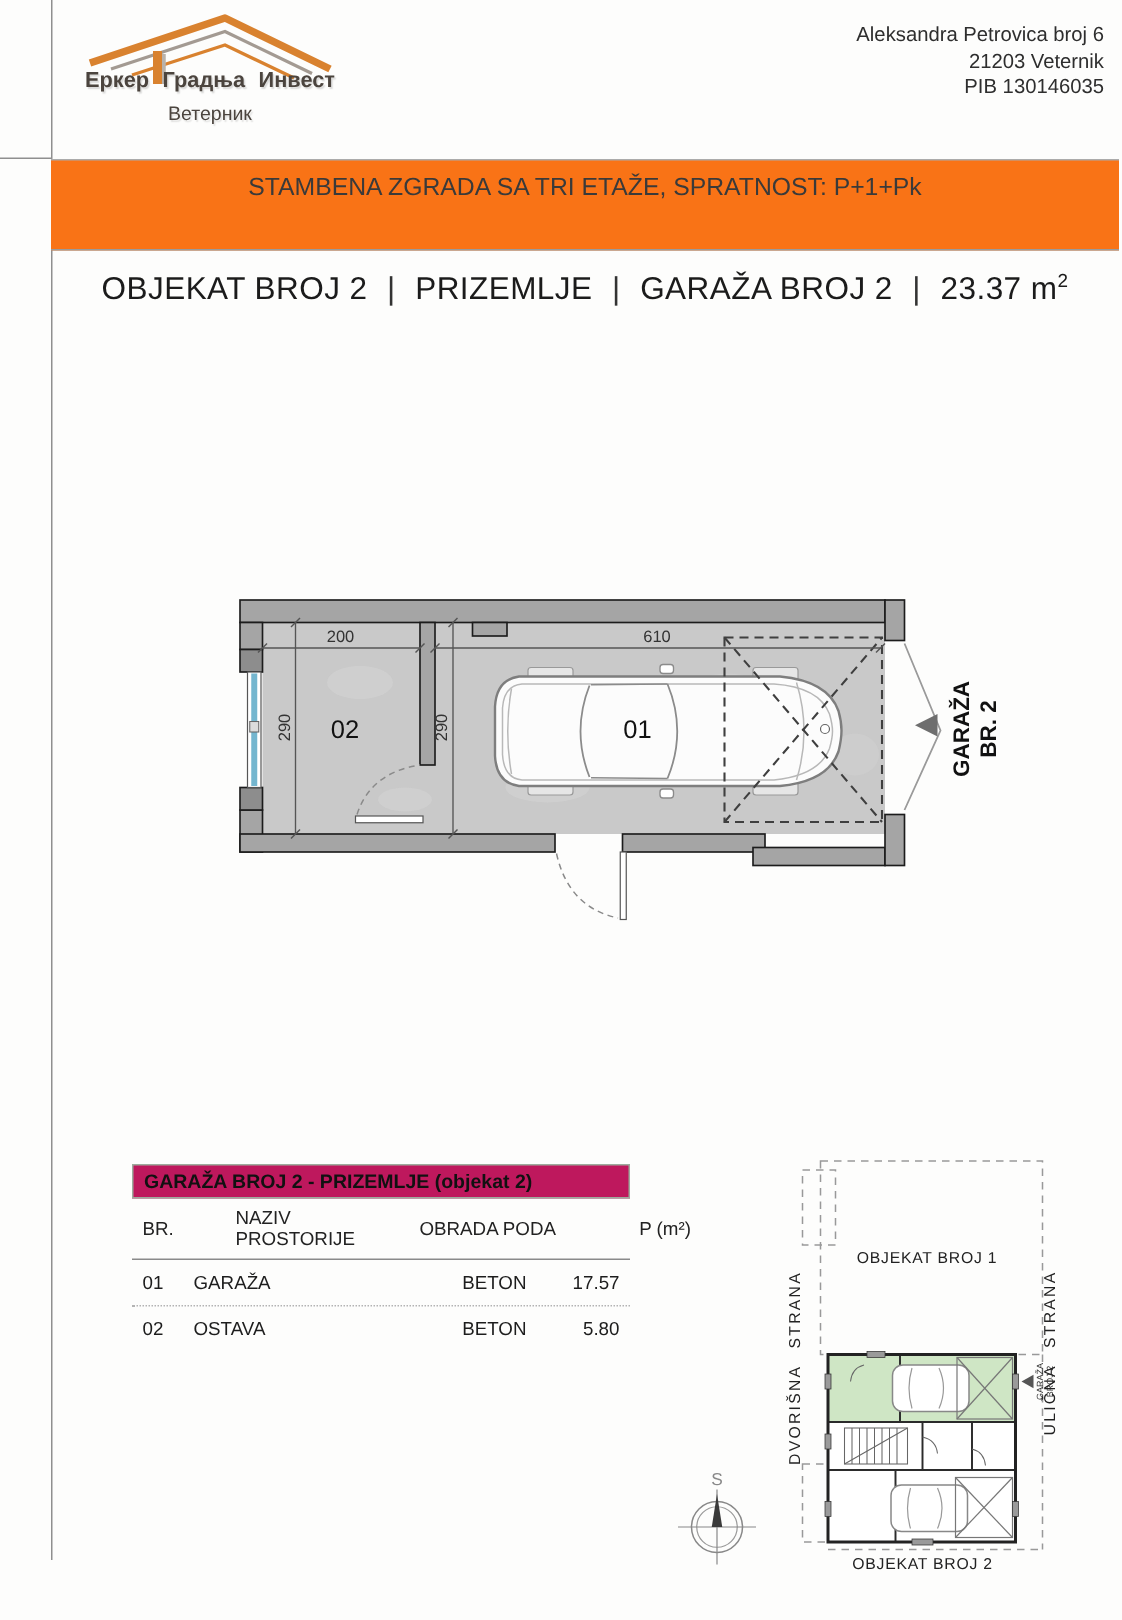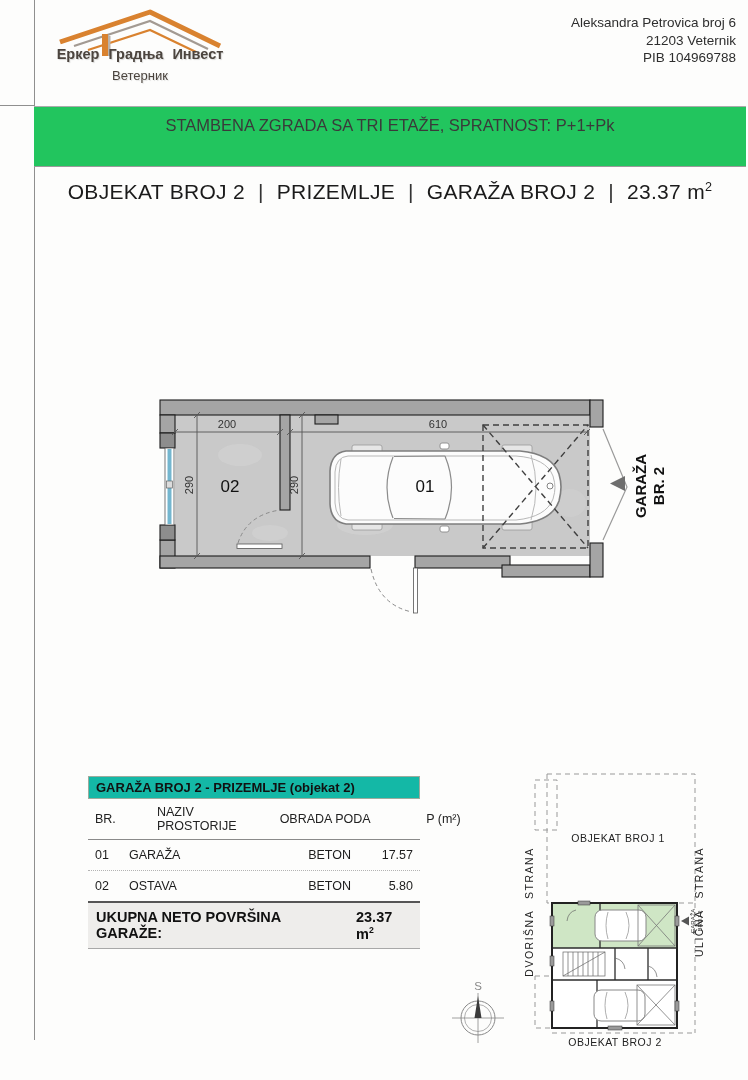--- a/index.html
+++ b/index.html
@@ -13,40 +13,40 @@
   .logo svg{position:absolute;left:10px;top:2px;}
   .logo-line1{position:absolute;left:0;top:40px;width:200px;text-align:center;
               font-size:14.5px;font-weight:bold;color:#4b443e;word-spacing:5px;
               text-shadow:1px 1px 1px rgba(0,0,0,.15);}
   .logo-line2{position:absolute;left:0;top:62px;width:200px;text-align:center;
               font-size:13px;color:#4b443e;text-shadow:1px 1px 1px rgba(0,0,0,.12);}
   .company{position:absolute;right:12px;top:14px;text-align:right;font-size:13.5px;
            line-height:17.5px;color:#2e2e2e;}
 
   
-  .banner{position:absolute;left:34px;top:106px;width:712px;height:59px;background:#22c55e;
+  .banner{position:absolute;left:34px;top:106px;width:712px;height:59px;background:#f97316;
           border-top:1px solid #ababab;border-bottom:1px solid #9a9a9a;text-align:center;
           font-size:16.5px;color:#3a3a3a;padding-top:0;}
   .banner div{line-height:25px;}
   .banner .b1{margin-top:6px;}
 
   
   .maintitle{position:absolute;left:34px;top:180px;width:712px;text-align:center;
              font-size:21px;color:#1b1b1b;letter-spacing:.3px;}
   .maintitle .sep{margin:0 13px;color:#333;}
   sup{font-size:60%;}
 
   
   .floorplan{position:absolute;left:150px;top:393px;}
   .siteplan{position:absolute;left:448px;top:766px;}
   .svgt{font-family:"Liberation Sans",sans-serif;}
 
   
   .rtable{position:absolute;left:88px;top:776px;width:332px;font-size:12.5px;color:#1d1d1d;}
-  .t-title{background:#14b8a6;border:1px solid #9dab9d;padding:3px 7px;font-weight:bold;
+  .t-title{background:#be185d;border:1px solid #9dab9d;padding:3px 7px;font-weight:bold;
            font-size:13px;color:#111;}
   .t-grid{display:grid;grid-template-columns:34px 1fr 106px 62px;align-items:center;}
   .t-head{padding:6px 7px;border-bottom:1px solid #8a8a8a;color:#222;gap:28px;}
   .t-row{padding:8px 7px;}
   .t-row.dotted{border-bottom:1px dotted #b3b3b3;}
   .c-center{text-align:right;}
   .c-right{text-align:right;}
   .t-total{background:#eeedeb;border-top:2px solid #555;border-bottom:1px solid #a8a8a8;
            padding:6px 8px;display:flex;justify-content:center;align-items:baseline;gap:14px;
            font-weight:bold;font-size:14.5px;color:#111;}
@@ -67,21 +67,21 @@
       <rect x="52" y="26" width="6" height="22" fill="#d9822f"></rect>
       <rect x="58" y="28" width="2.5" height="20" fill="#b9b2ab"></rect>
     </svg>
     <div class="logo-line1">Еркер Градња Инвест</div>
     <div class="logo-line2">Ветерник</div>
   </div>
 
   <div class="company">
     <div>Aleksandra Petrovica broj 6</div>
     <div>21203 Veternik</div>
-    <div>PIB 104969788</div>
+    <div>PIB 130146035</div>
   </div>
 
   <div class="banner">
     <div class="b1">STAMBENA ZGRADA SA TRI ETAŽE, SPRATNOST: P+1+Pk</div>
   </div>
 
   <div class="maintitle">
     <span>OBJEKAT BROJ 2</span><span class="sep">|</span><span>PRIZEMLJE</span><span class="sep">|</span><span>GARAŽA BROJ 2</span><span class="sep">|</span><span>23.37 m</span><sup>2</sup>
   </div>
 
@@ -197,24 +197,20 @@
       <div>GARAŽA</div>
       <div class="c-center">BETON</div>
       <div class="c-right">17.57</div>
     </div>
     <div class="t-grid t-row">
       <div>02</div>
       <div>OSTAVA</div>
       <div class="c-center">BETON</div>
       <div class="c-right">5.80</div>
     </div>
-    <div class="t-total">
-      <span>UKUPNA NETO POVRŠINA GARAŽE:</span>
-      <span><span>23.37 m</span><sup>2</sup></span>
-    </div>
   </div>
 
   <svg class="siteplan" width="300" height="306" viewBox="0 0 300 306">
 
     <g fill="none" stroke="#999" stroke-width="1" stroke-dasharray="5 4">
       <rect x="99" y="8" width="148" height="129"></rect>
       <rect x="87" y="14" width="22" height="50"></rect>
       <rect x="87" y="210" width="22" height="52"></rect>
       <line x1="247" y1="137" x2="247" y2="267"></line>
       <line x1="104" y1="267" x2="247" y2="267"></line>

